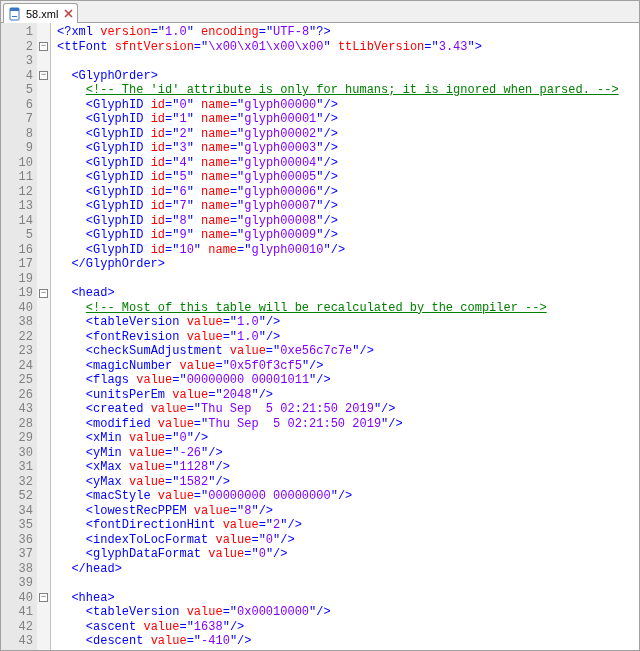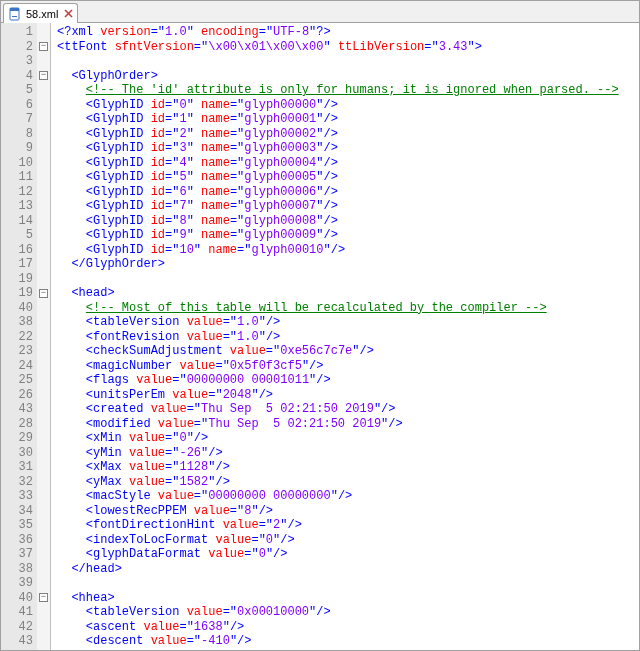--- a/index.html
+++ b/index.html
@@ -84,21 +84,21 @@
         <div>23</div>
         <div>24</div>
         <div>25</div>
         <div>26</div>
         <div>43</div>
         <div>28</div>
         <div>29</div>
         <div>30</div>
         <div>31</div>
         <div>32</div>
-        <div>33</div>
+        <div>52</div>
         <div>34</div>
         <div>35</div>
         <div>36</div>
         <div>37</div>
         <div>38</div>
         <div>39</div>
         <div>40</div>
         <div>41</div>
         <div>42</div>
         <div>43</div>

